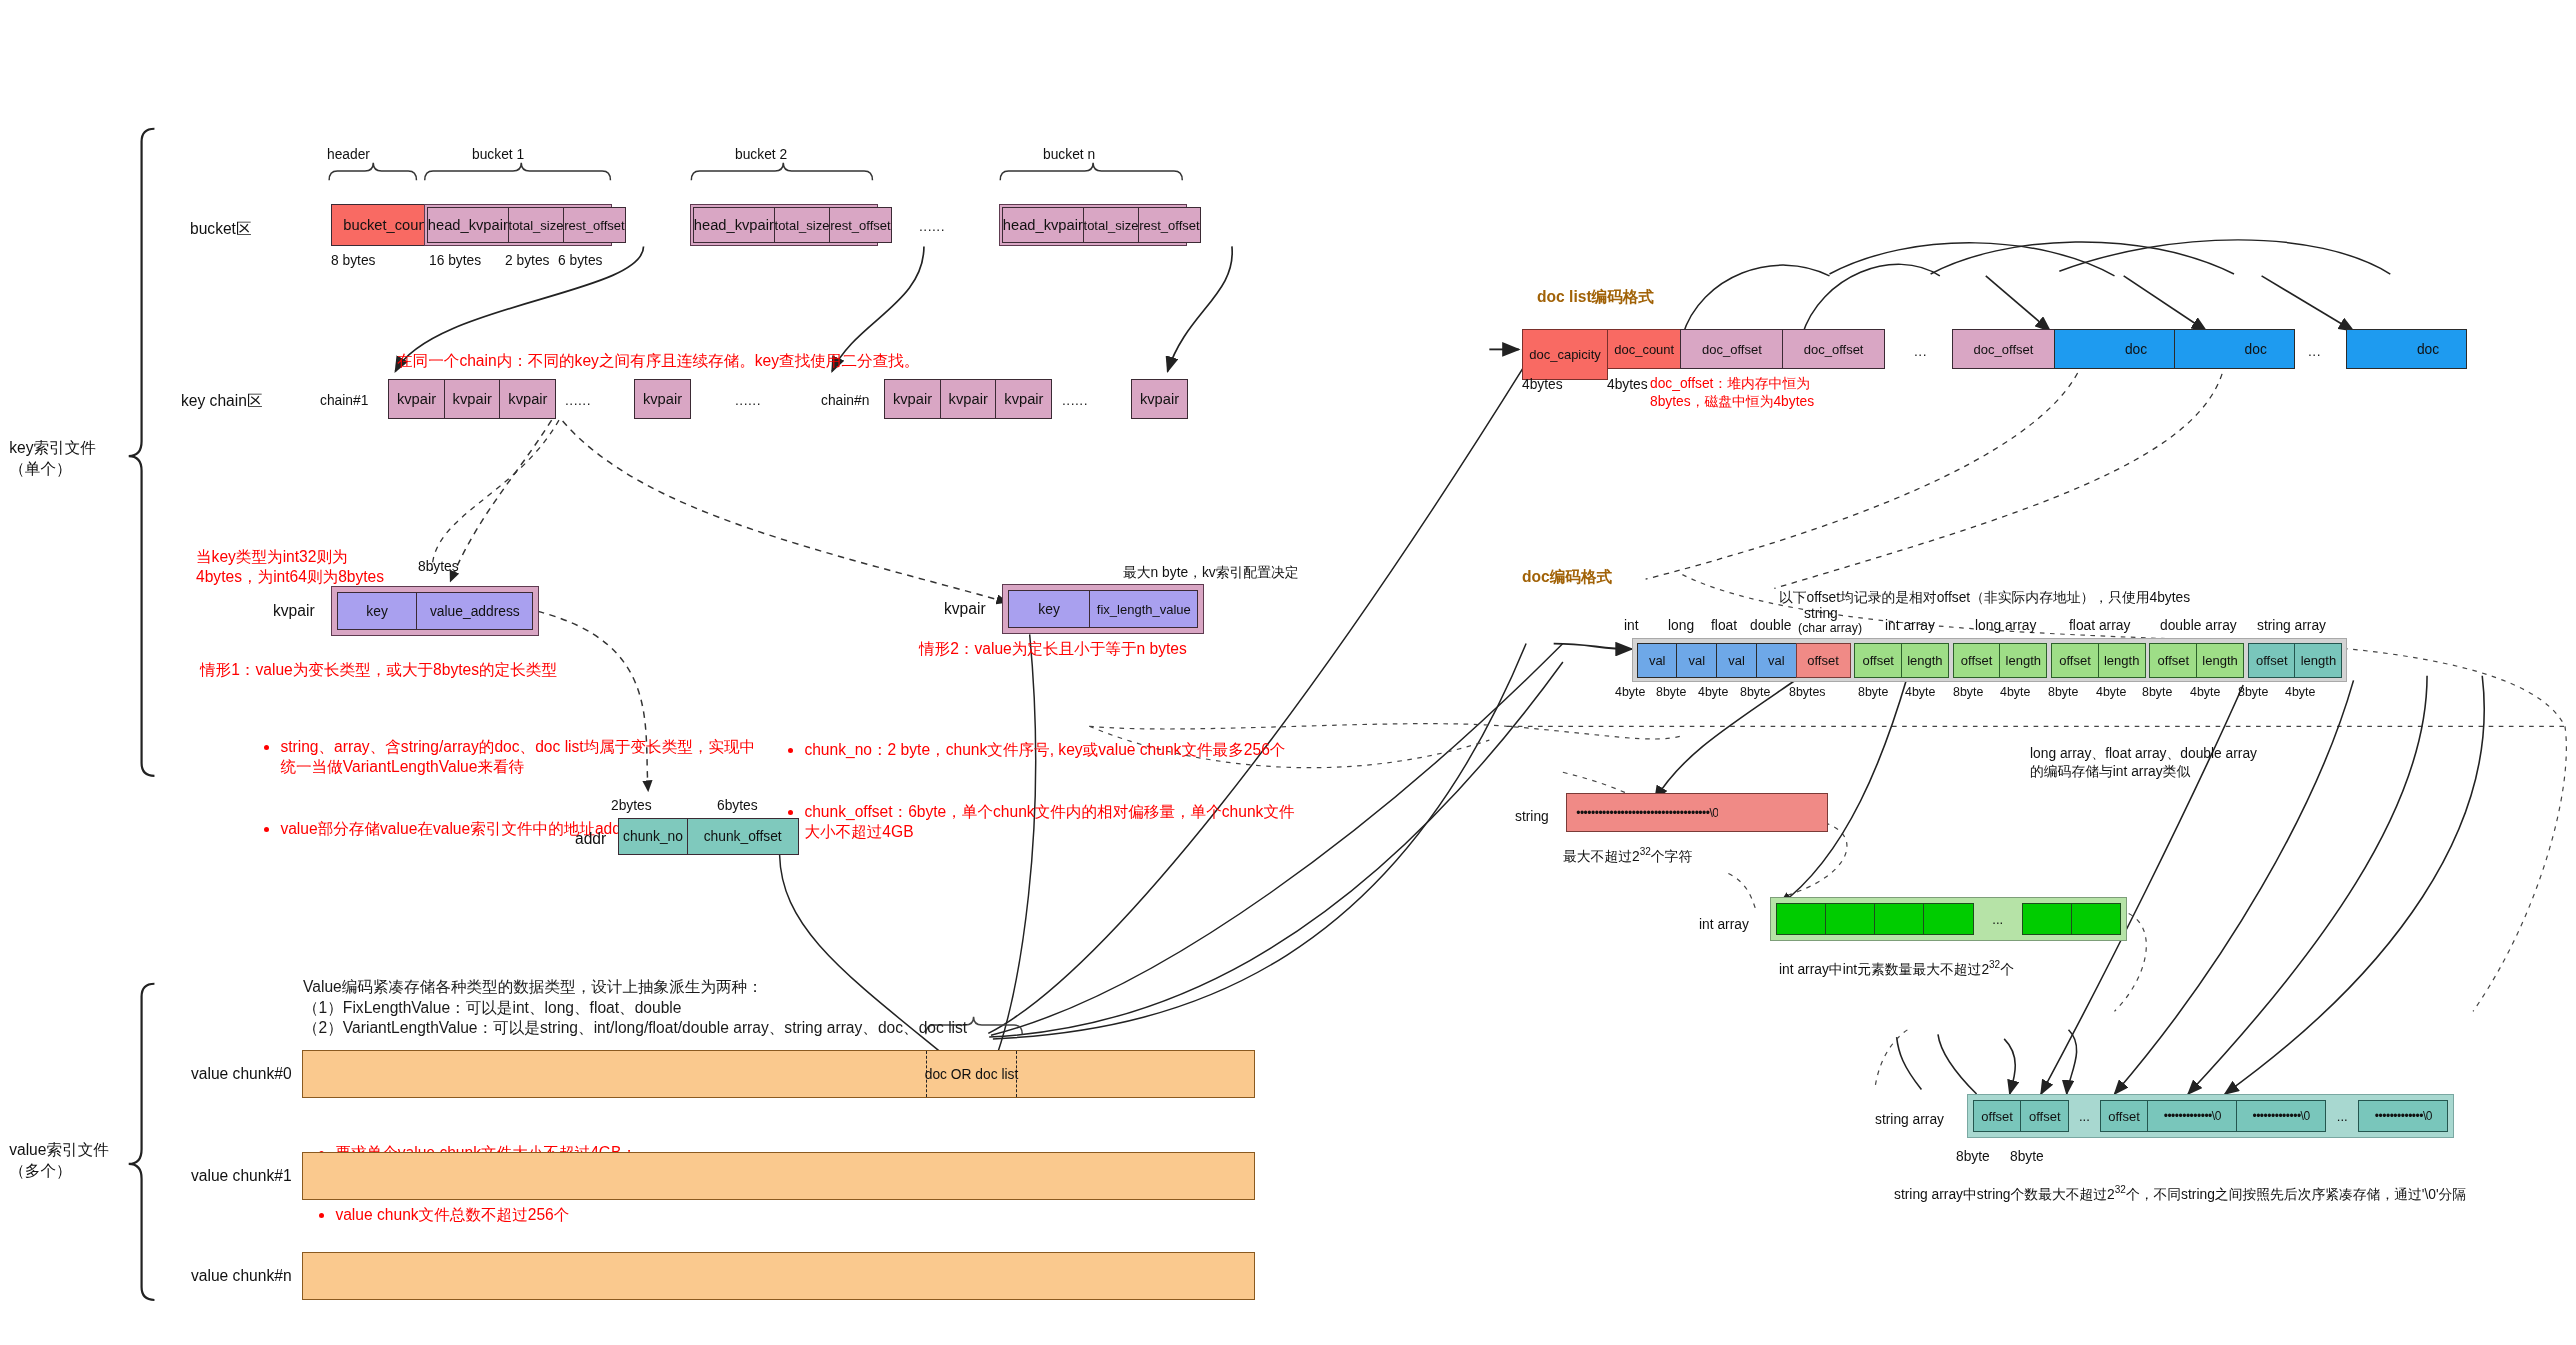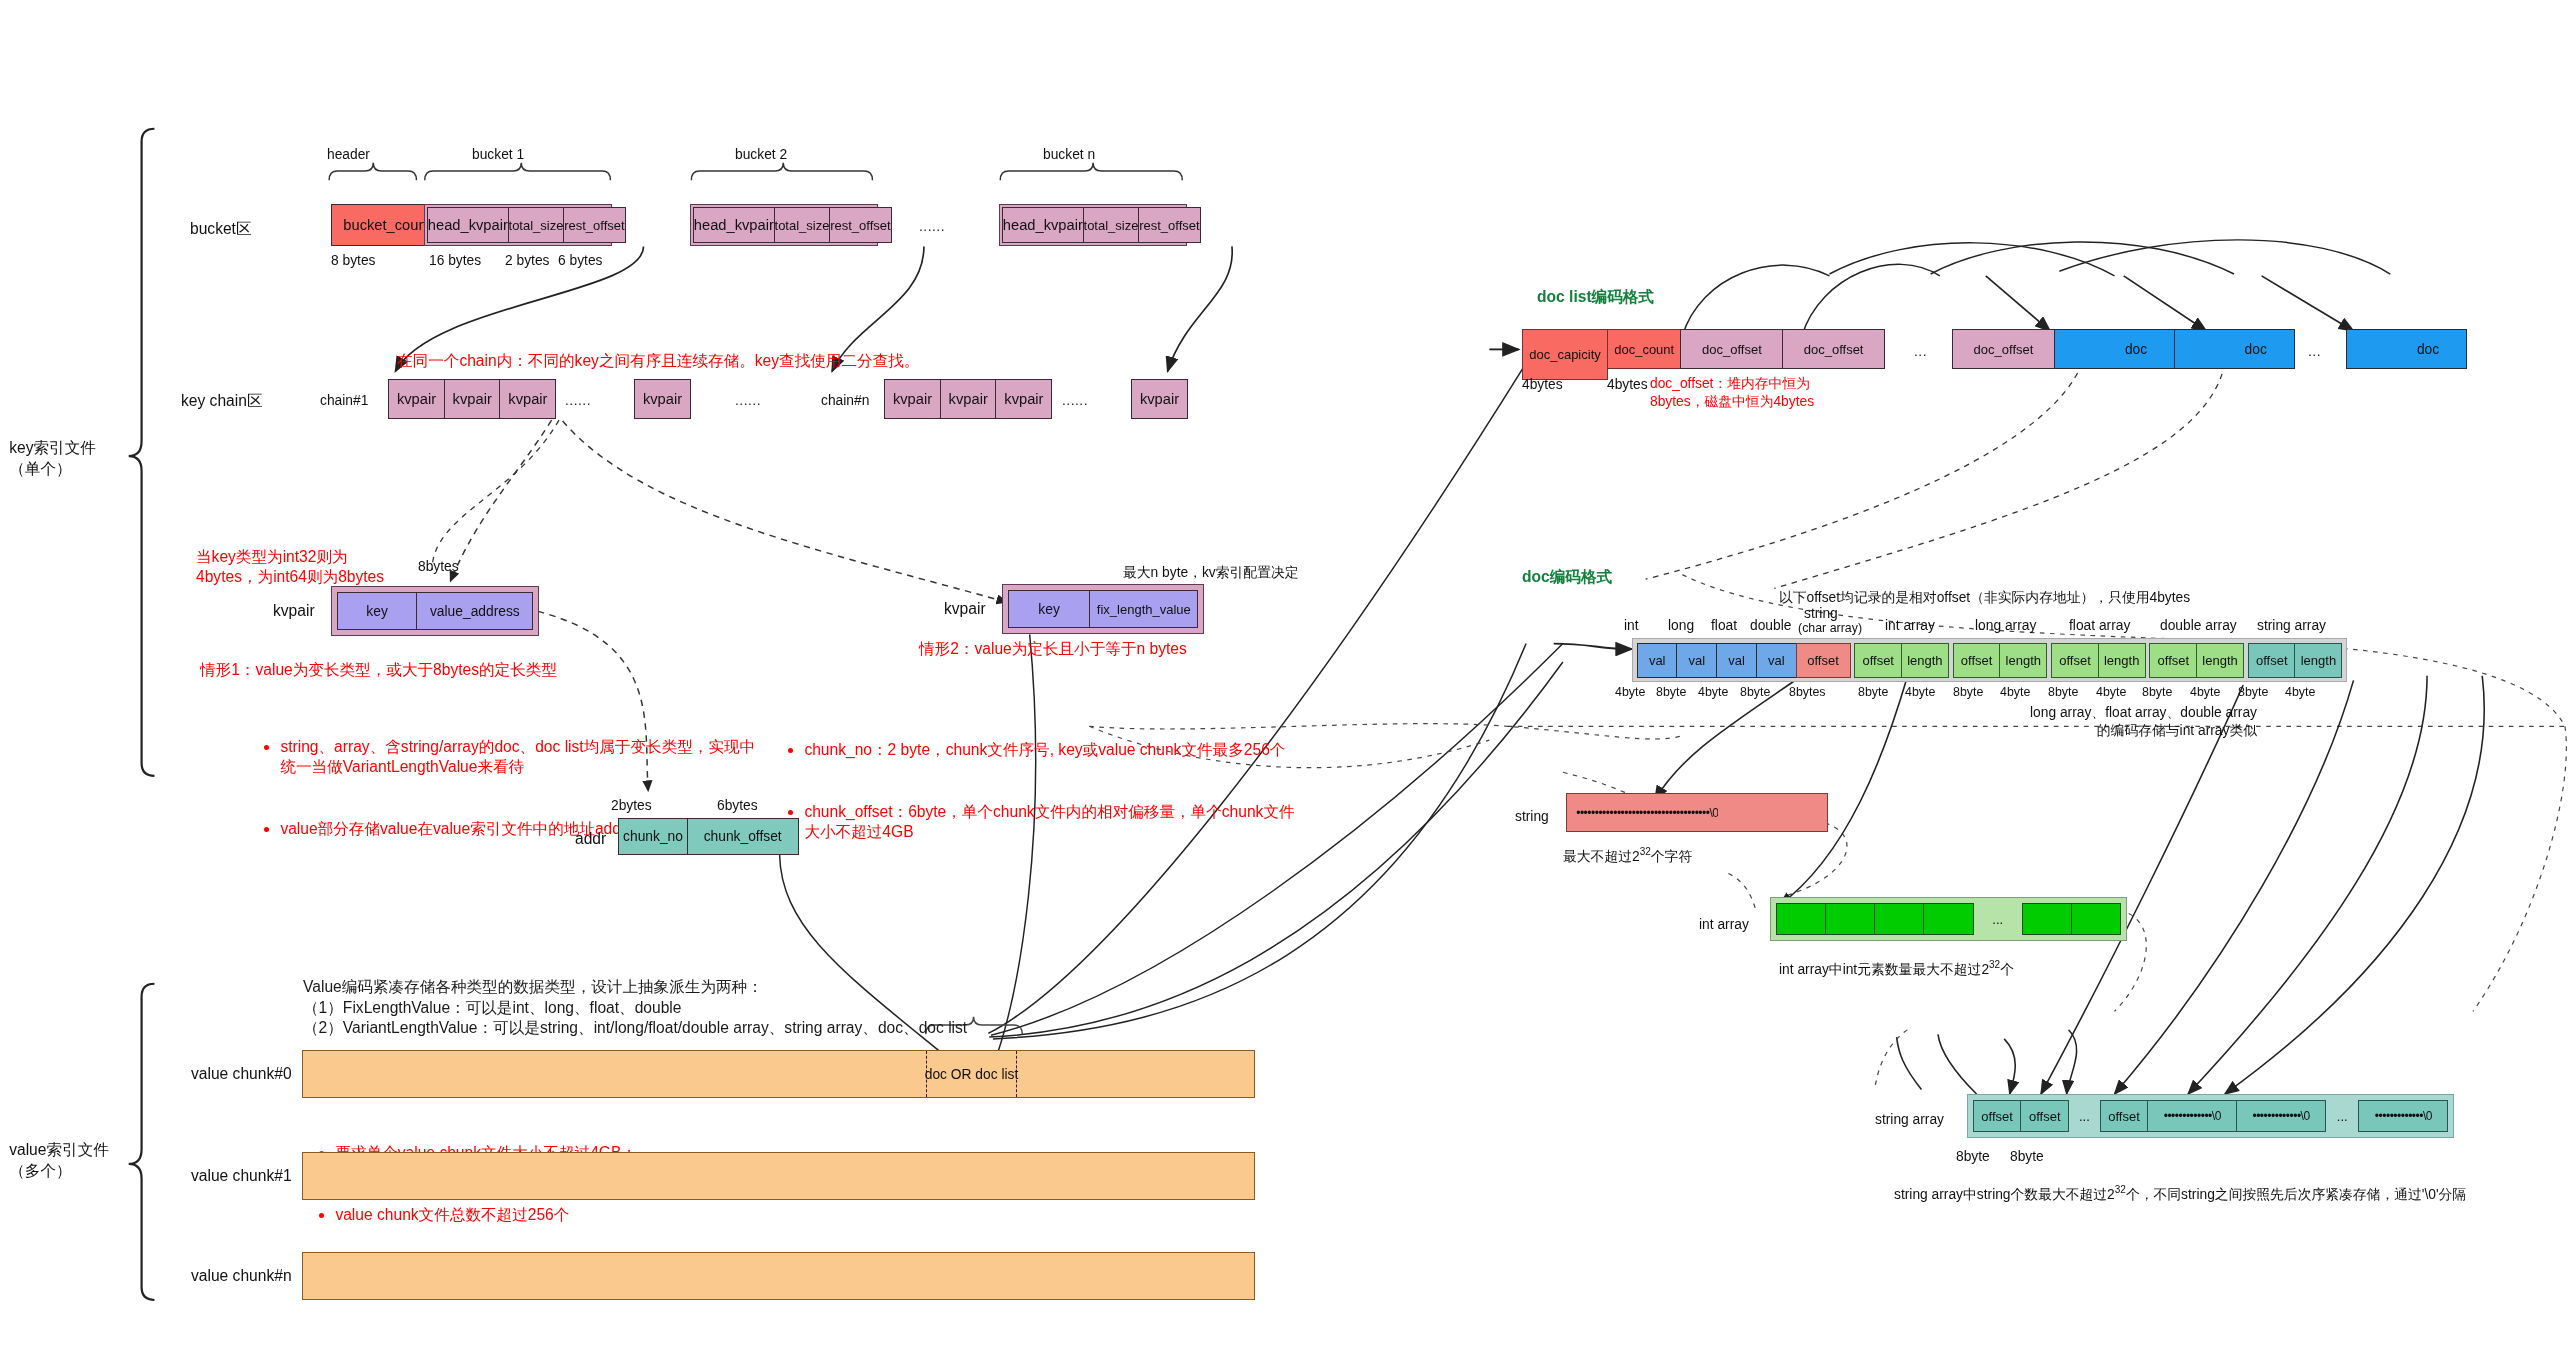--- a/index.html
+++ b/index.html
@@ -42,21 +42,21 @@
     color: #111111;
     font-size: 13.8px;
     white-space: nowrap;
   }
   .lbl-xs {
     color: #111111;
     font-size: 12.4px;
     white-space: nowrap;
   }
   .sec-title {
-    color: #15803d;
+    color: #a16207;
     font-size: 15.6px;
     font-weight: bold;
     white-space: nowrap;
   }
   .ctr { text-align: left; }
   
   .row { display: flex; align-items: stretch; }
   .cell {
     box-sizing: border-box;
     border: 1.3px solid #3b2a34;
@@ -391,21 +391,21 @@
   <div class="abs lbl-xs ctr" style="left:1905px; top:685px; width:44px;">4byte</div>
   <div class="abs lbl-xs ctr" style="left:1953px; top:685px; width:44px;">8byte</div>
   <div class="abs lbl-xs ctr" style="left:2000px; top:685px; width:44px;">4byte</div>
   <div class="abs lbl-xs ctr" style="left:2048px; top:685px; width:44px;">8byte</div>
   <div class="abs lbl-xs ctr" style="left:2096px; top:685px; width:44px;">4byte</div>
   <div class="abs lbl-xs ctr" style="left:2142px; top:685px; width:44px;">8byte</div>
   <div class="abs lbl-xs ctr" style="left:2190px; top:685px; width:44px;">4byte</div>
   <div class="abs lbl-xs ctr" style="left:2238px; top:685px; width:44px;">8byte</div>
   <div class="abs lbl-xs ctr" style="left:2285px; top:685px; width:44px;">4byte</div>
 
-  <div class="abs lbl-sm" style="left:2030px; top:704px; white-space:pre;text-align:right;">long array、float array、double array
+  <div class="abs lbl-sm" style="left:2030px; top:745px; white-space:pre;">long array、float array、double array
 的编码存储与int array类似</div>
 
   <div class="abs lbl-sm" style="left:1515px; top:809px;">string</div>
   <div class="abs cell c-pinkr" style="left:1566px; top:793px; width:262px; height:39px; justify-content:flex-start; padding-left:9.2px; overflow:hidden;">
     <span class="stars">••••••••••••••••••••••••••••••••••••\0</span>
   </div>
   <div class="abs lbl-sm" style="left:1563px; top:846px;">
     <span>最大不超过2</span><span class="sup">32</span><span>个字符</span>
   </div>
 

